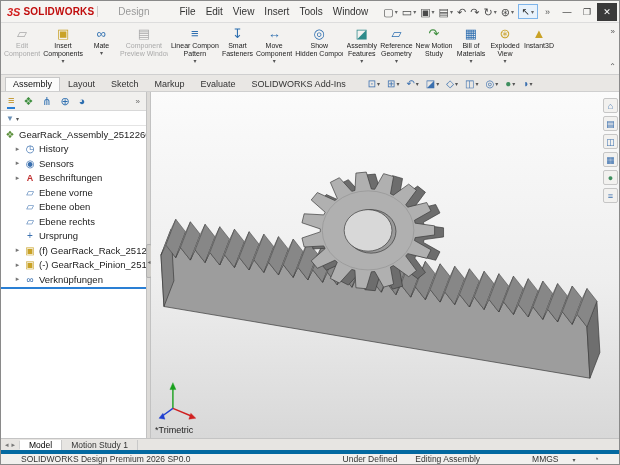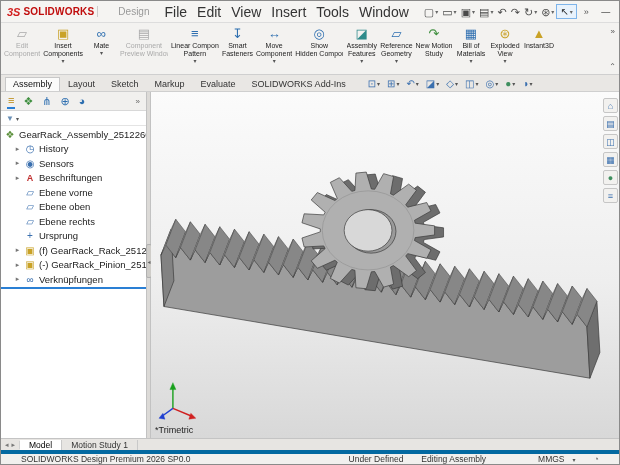--- a/index.html
+++ b/index.html
@@ -6,21 +6,21 @@
 html,body{width:620px;height:465px;overflow:hidden}
 body{font-family:"Liberation Sans",sans-serif;background:#fff}
 .app{width:620px;height:465px;display:flex;flex-direction:column;border:1px solid #8a8a8a;background:#eab308}
 
 
 .titlebar{flex:0 0 22px;display:flex;align-items:center;background:#f5f4f2;border-bottom:1px solid #ddd;padding:0 2px;gap:2px}
 .logo{display:flex;align-items:center;gap:3px;padding:0 4px;white-space:nowrap}
 .logo-mark{color:#d21e1e;font-weight:bold;font-style:italic;font-size:11px}
 .brand{color:#c00c0c;font-weight:bold;font-size:10px;letter-spacing:.2px}
 .edition{color:#999;font-size:10px;border-left:1px solid #ccc;padding-left:20px}
-.menus{display:flex;font-size:14px;color:#333;margin-left:4px}
+.menus{display:flex;font-size:10px;color:#333;margin-left:19px}
 .menus span{padding:2px 5px}
 .qat{display:flex;align-items:flex-end;gap:4px;margin-left:8px;color:#4a4a4a;font-size:11px}
 .ti{display:flex;align-items:flex-end;gap:1px;line-height:12px}
 .ti .car,.sel-tool .car{font-size:6px;color:#666}
 .sel-tool{margin-left:auto;display:flex;align-items:center;gap:1px;border:1px solid #7eb4ea;background:#e8f2fc;padding:1px 3px;font-size:10px;color:#222}
 .tb-overflow{font-size:9px;color:#555;padding:0 5px}
 .winctl{display:flex}
 .winbtn{width:20px;height:18px;display:flex;align-items:center;justify-content:center;font-size:9px;color:#333}
 .winbtn.close{background:#3a3a3a;color:#fff}
 
@@ -83,21 +83,21 @@
 .tp{width:15px;height:15px;background:#f2f1ef;border:1px solid #c6c6c6;border-radius:2px;display:flex;align-items:center;justify-content:center;font-size:9px;color:#3a6fae}
 [data-name="appearances-icon"]{color:#3f8f5f}
 
 
 .doctabs{flex:0 0 12px;display:flex;align-items:center;background:#e7e5e2;border-top:1px solid #c4c4c4;font-size:8.5px;color:#333}
 .dt-nav{display:flex;align-items:center;gap:3px;padding:0 4px;color:#777;font-size:7px;border-right:1px solid #d2d2d2}
 .dtabb{display:flex;align-items:center;padding:0 9px;border-right:1px solid #c9c9c9}
 .dtabb.active{background:#fff;color:#000}
 .statusbar{flex:0 0 12px;display:flex;align-items:center;background:#f1f0ee;border-top:4px solid #0369a1;font-size:8.5px;color:#333;padding:0 20px}
 .sb-right{margin-left:auto;display:flex;align-items:center;gap:18px}
-.sb-units{display:flex;align-items:center;gap:8px;margin-left:34px}
+.sb-units{display:flex;align-items:center;gap:14px;margin-left:34px}
 .sb-units .car{font-size:6px;color:#555}
 .sb-icon{font-size:9px;color:#777}
 </style>
 </head>
 <body>
 
 <div class="app" data-name="solidworks-window">
 
   <div class="titlebar" data-name="titlebar">
     <div class="logo" data-name="solidworks-logo">

